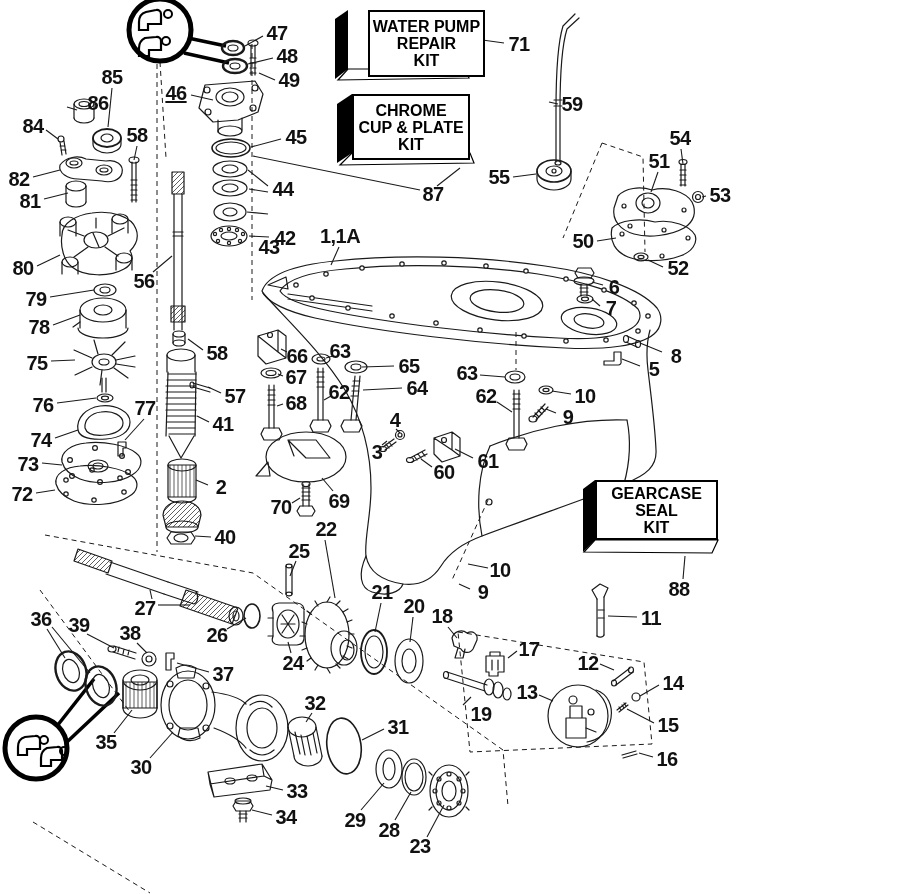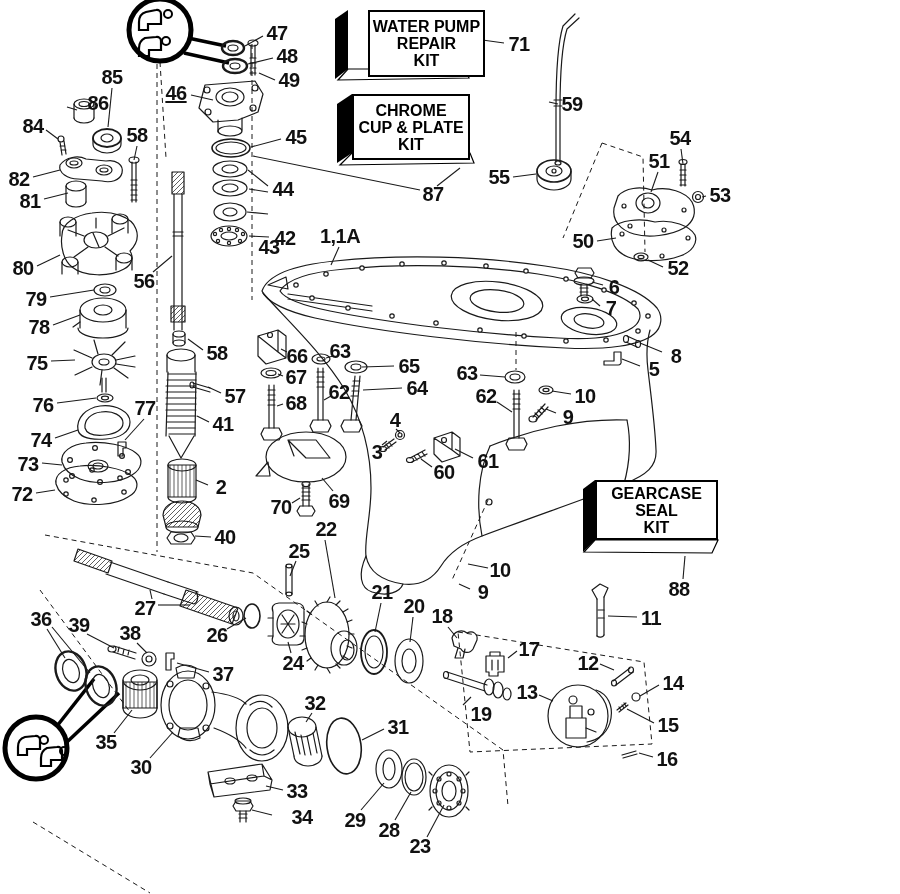--- a/index.html
+++ b/index.html
@@ -775,21 +775,21 @@
     <div class="callout" style="left: 293px; top: 663px;">24</div>
     <div class="callout" style="left: 382px; top: 592px;">21</div>
     <div class="callout" style="left: 414px; top: 606px;">20</div>
     <div class="callout" style="left: 442px; top: 616px;">18</div>
     <div class="callout" style="left: 223px; top: 674px;">37</div>
     <div class="callout" style="left: 106px; top: 742px;">35</div>
     <div class="callout" style="left: 141px; top: 767px;">30</div>
     <div class="callout" style="left: 315px; top: 703px;">32</div>
     <div class="callout" style="left: 398px; top: 727px;">31</div>
     <div class="callout" style="left: 297px; top: 791px;">33</div>
-    <div class="callout" style="left: 286px; top: 817px; margin-left: 16px;">34</div>
+    <div class="callout" style="left: 286px; top: 817px;">34</div>
     <div class="callout" style="left: 355px; top: 820px;">29</div>
     <div class="callout" style="left: 389px; top: 830px;">28</div>
     <div class="callout" style="left: 420px; top: 846px;">23</div>
     <div class="callout" style="left: 481px; top: 714px;">19</div>
     <div class="callout" style="left: 529px; top: 649px;">17</div>
     <div class="callout" style="left: 588px; top: 663px;">12</div>
     <div class="callout" style="left: 527px; top: 692px;">13</div>
     <div class="callout" style="left: 673px; top: 683px;">14</div>
     <div class="callout" style="left: 668px; top: 725px;">15</div>
     <div class="callout" style="left: 667px; top: 759px;">16</div>

